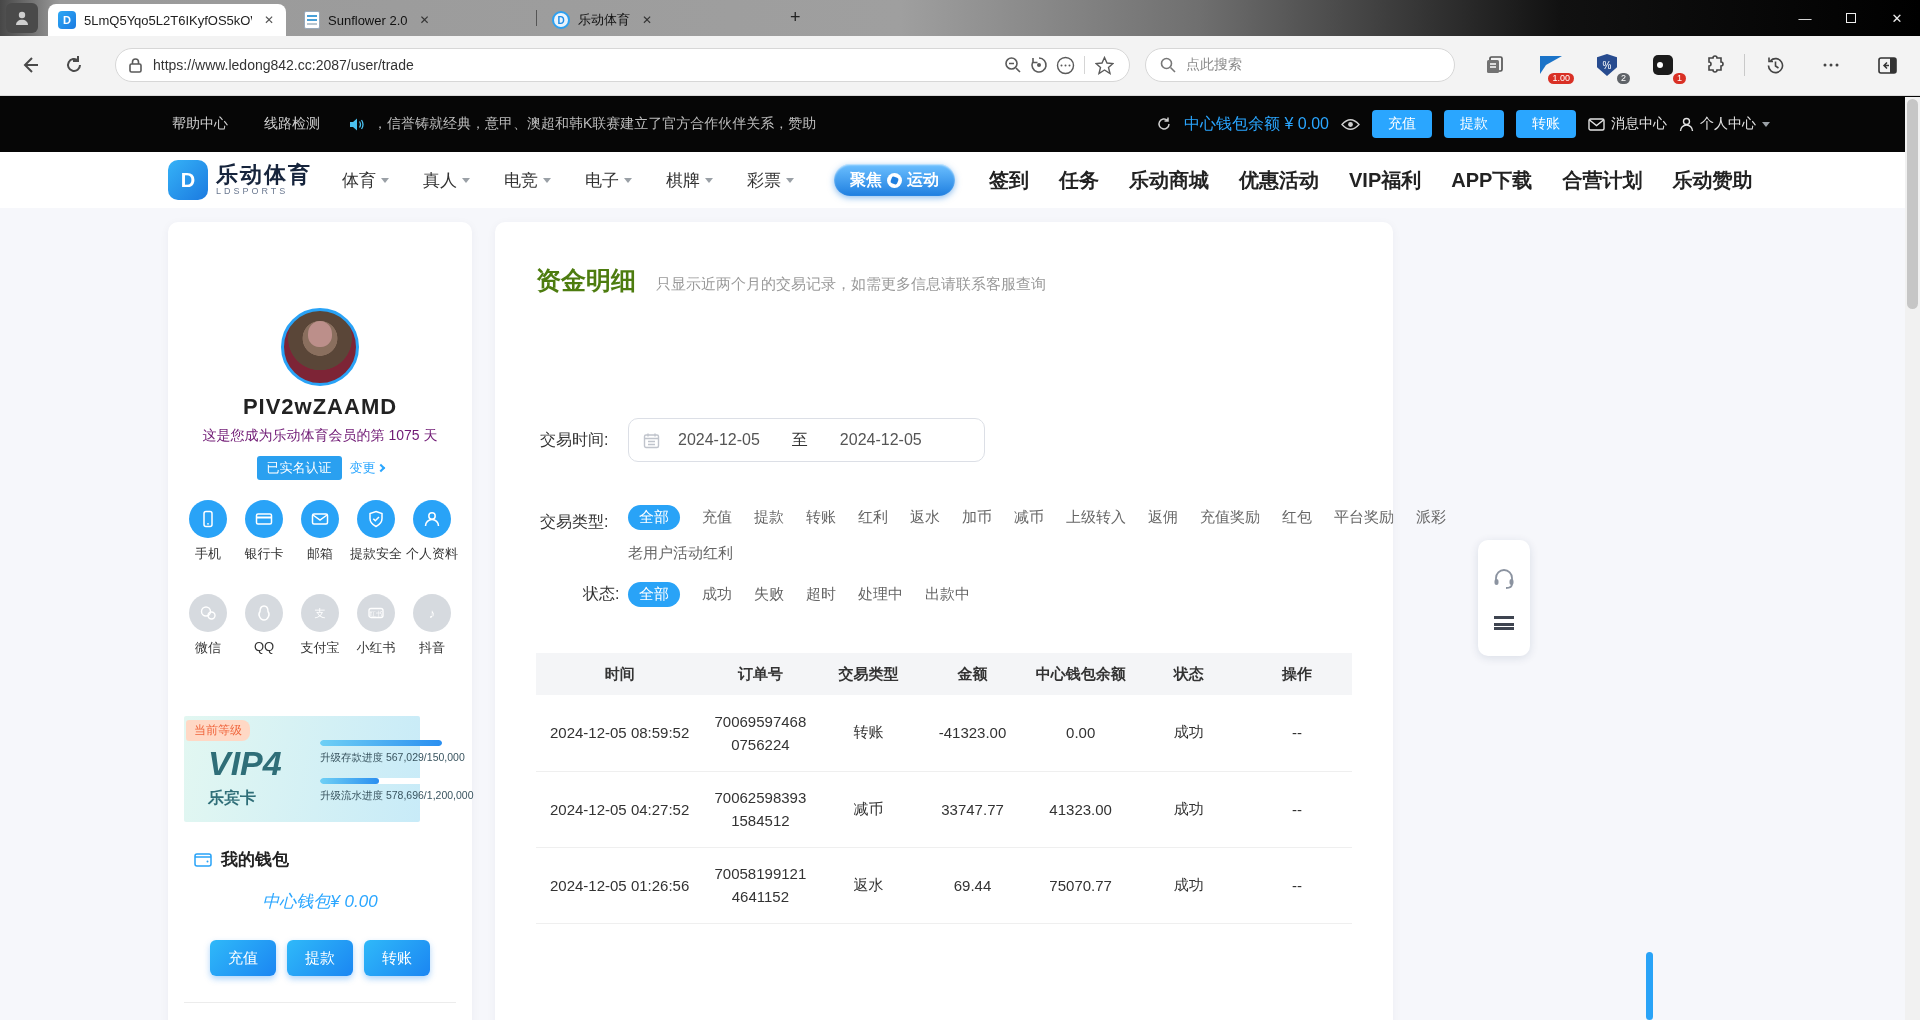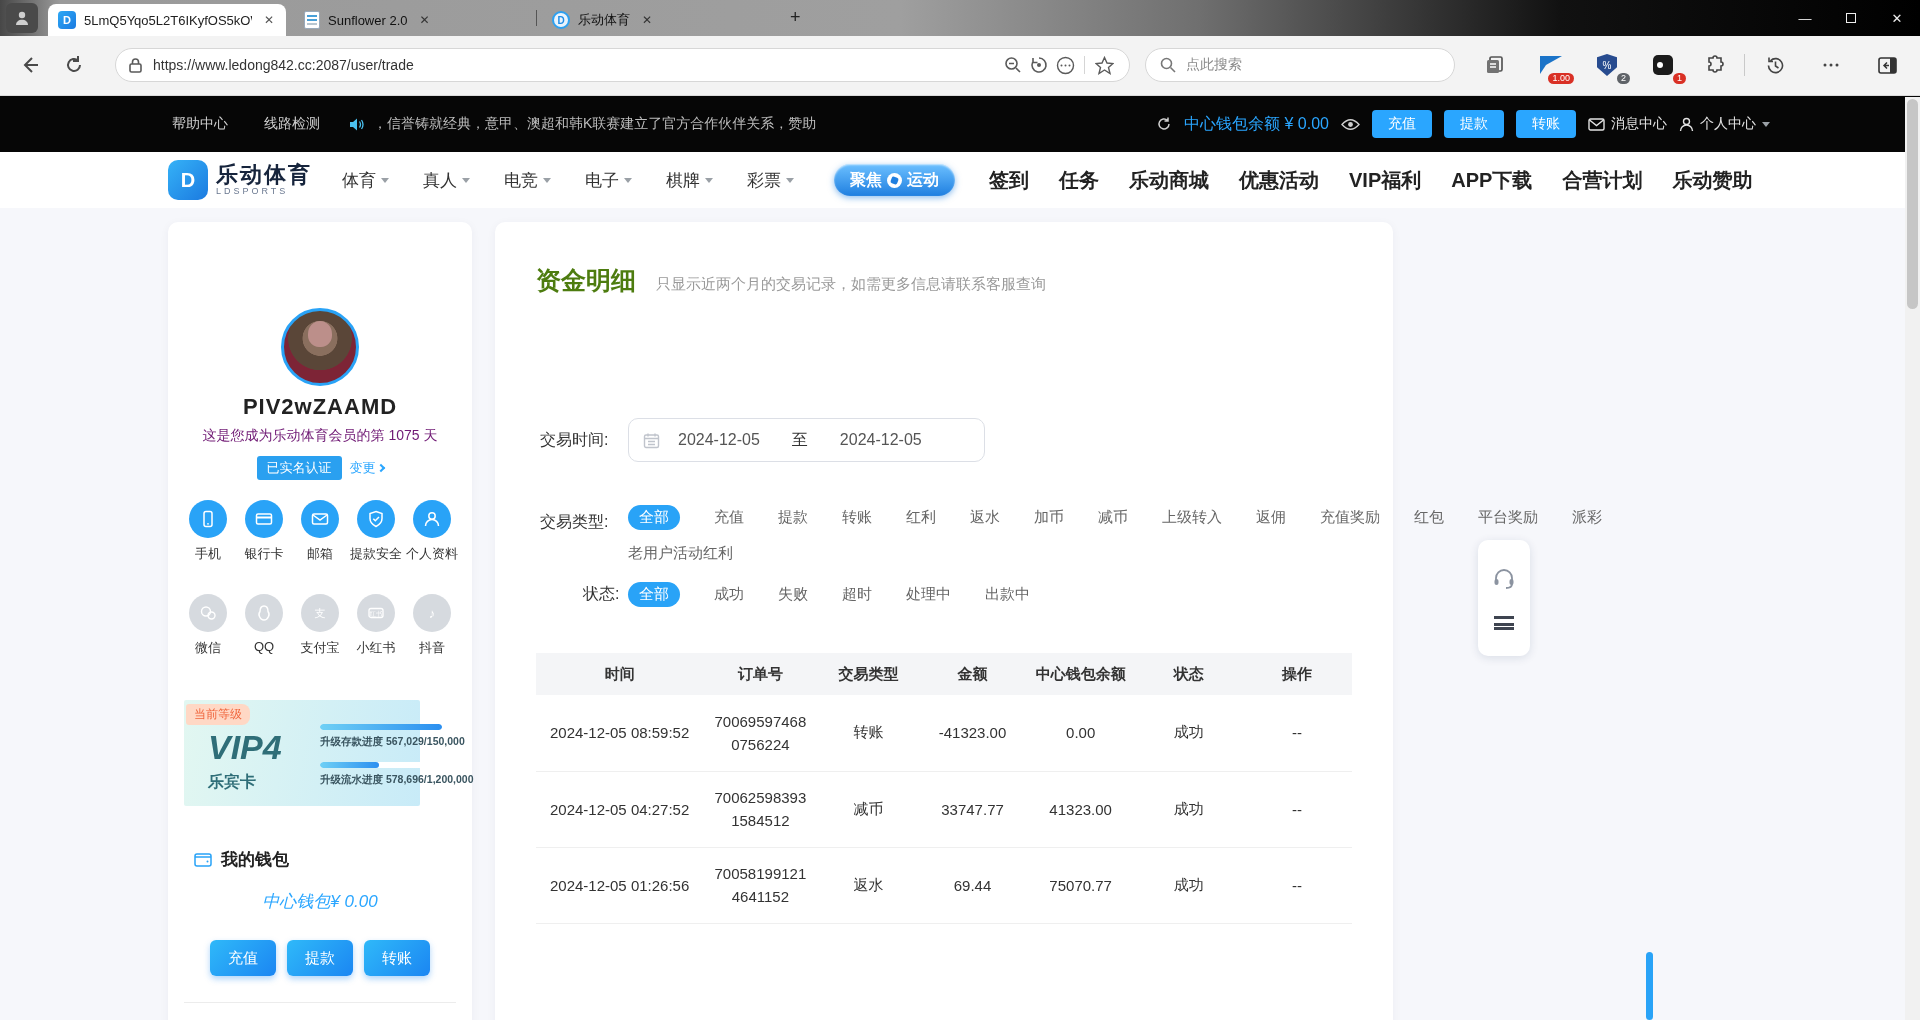--- a/index.html
+++ b/index.html
@@ -81,44 +81,44 @@
   .badges { position:absolute; left:0; top:234px; width:100%; display:flex; justify-content:center; align-items:center; gap:8px; }
   .vbadge { background:#2aa0f0; color:#fff; font-size:13px; padding:3px 10px; border-radius:3px; }
   .change { color:#2aa6ff; font-size:13px; display:flex; align-items:center; gap:2px; }
   .chev { width:6px; height:6px; border-right:2px solid #2aa6ff; border-top:2px solid #2aa6ff; transform:rotate(45deg); display:inline-block; }
   .sgrid { position:absolute; left:14px; width:276px; display:flex; justify-content:space-between; }
   .sgrid.r1 { top:278px; } .sgrid.r2 { top:372px; }
   .sgi { width:52px; display:flex; flex-direction:column; align-items:center; gap:7px; }
   .sico { width:38px; height:38px; border-radius:50%; display:flex; align-items:center; justify-content:center; color:#fff; }
   .sico.blue { background:#29a3f7; } .sico.gray { background:#d6dadf; }
   .sgi .lbl { font-size:13px; color:#333; white-space:nowrap; }
-  .vipcard { position:absolute; left:16px; top:478px; width:236px; height:106px; border-radius:2px; background:linear-gradient(100deg,#e2f7f1,#c8ebf8); }
+  .vipcard { position:absolute; left:16px; top:494px; width:236px; height:106px; border-radius:2px; background:linear-gradient(100deg,#e2f7f1,#c8ebf8); }
   .viptag { position:absolute; left:2px; top:4px; background:#ffd8c5; color:#f0653c; font-size:12px; padding:2px 8px; border-radius:3px 8px 8px 3px; }
   .viplevel { position:absolute; left:24px; top:28px; font-size:34px; font-weight:bold; font-style:italic; color:#2f6e78; }
   .vipname { position:absolute; left:24px; top:72px; font-size:16px; font-weight:bold; color:#2f6e78; }
   .vp { position:absolute; left:136px; width:122px; }
   .vp.p1 { top:24px; } .vp.p2 { top:62px; }
   .vtrack { width:100%; height:6px; border-radius:3px; background:#fff; overflow:hidden; }
   .vfill { height:100%; border-radius:3px; background:linear-gradient(90deg,#6fd0f5,#2b8ff0); }
-  .vlabel { margin-top:5px; font-size:10.5px; color:#3a5560; white-space:nowrap;font-weight:bold; }
+  .vlabel { margin-top:5px; font-size:10.5px; color:#3a5560; white-space:nowrap; }
   .wallet-h { position:absolute; left:26px; top:626px; display:flex; align-items:center; gap:8px; font-size:17px; font-weight:bold; color:#222; }
   .wallet-bal { position:absolute; left:0; top:668px; width:100%; text-align:center; color:#2aa6ff; font-size:17px;font-style:italic; }
   .wbtns { position:absolute; left:0; top:718px; width:100%; display:flex; justify-content:center; gap:11px; }
   .wbtn { width:66px; height:36px; border-radius:6px; background:linear-gradient(135deg,#2fb9f9,#1b86f2); color:#fff; font-size:15px; display:flex; align-items:center; justify-content:center; box-shadow:0 3px 6px rgba(27,134,242,.35); }
   .sdiv { position:absolute; left:16px; top:780px; width:272px; height:1px; background:#ececec; }
 
   
   .mtitle { position:absolute; left:41px; top:42px; display:flex; align-items:baseline; gap:20px; }
   .mtitle .h { font-size:25px; font-weight:bold; color:#4d7c0f; }
   .mtitle .sub { font-size:15px; color:#999; }
   .frow-label { position:absolute; font-size:16px; color:#333; }
   .datebox { position:absolute; left:133px; top:196px; width:357px; height:44px; border:1px solid #dcdfe6; border-radius:10px; display:flex; align-items:center; padding:0 14px; gap:18px; }
   .datebox .d { font-size:16px; color:#555; }
   .datebox .to { font-size:16px; color:#333; margin:0 14px; }
-  .pills { position:absolute; left:133px; display:flex; align-items:center; gap:34px; flex-wrap:nowrap; }
+  .pills { position:absolute; left:133px; display:flex; align-items:center; gap:22px; flex-wrap:nowrap; }
   .pill { font-size:15px; color:#666; white-space:nowrap; }
   .pill.sel { background:#29a3f7; color:#fff; border-radius:999px; padding:3px 11px; }
   .t2 { top:283px; } .t2b { top:322px; } .t3 { top:360px; }
 
   table.tx { position:absolute; left:41px; top:431px; width:816px; border-collapse:collapse; table-layout:fixed; text-align:center; }
   table.tx th { background:#f4f5f7; font-size:15px; color:#333; font-weight:bold; height:42px; }
   table.tx td { height:76px; font-size:15px; color:#333; border-bottom:1px solid #efefef; }
   table.tx td .ord { display:block; line-height:1.55; }
 
   

